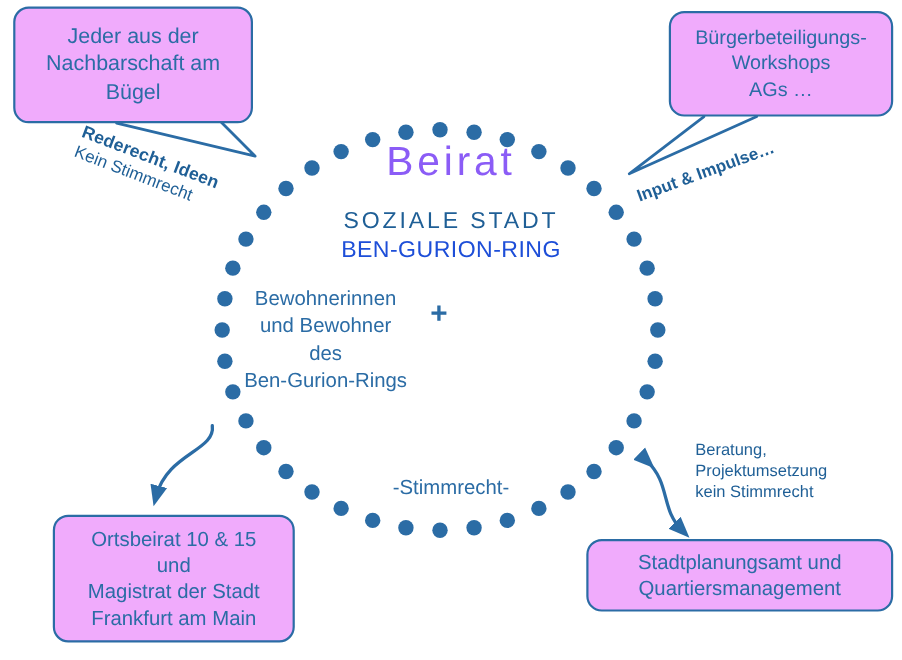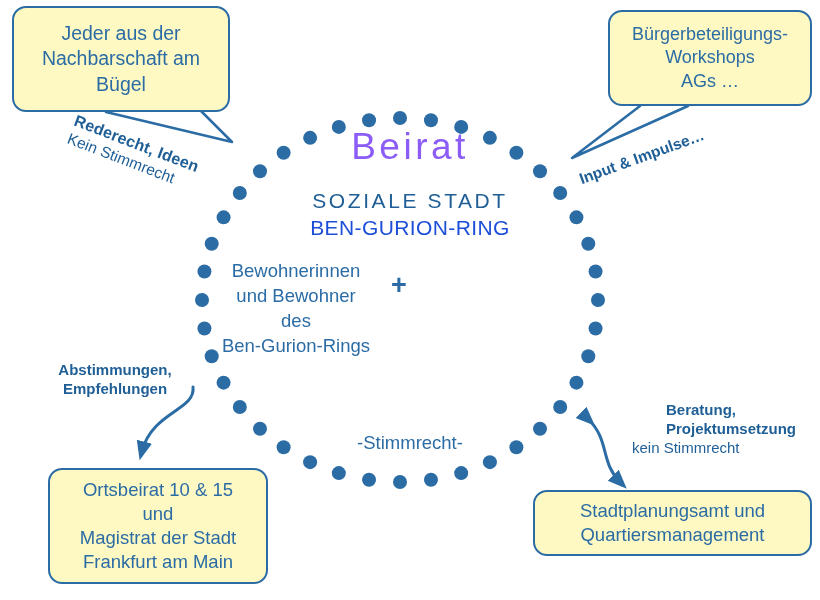--- a/index.html
+++ b/index.html
@@ -23,21 +23,21 @@
     top: 0;
     width: 820px;
     height: 600px;
     pointer-events: none;
   }
   .bubble {
     position: absolute;
     box-sizing: border-box;
     border: 2.5px solid #2b6ca5;
     border-radius: 14px;
-    background: #fef9c3;
+    background: #f0abfc;
     display: flex;
     align-items: center;
     justify-content: center;
     text-align: center;
     color: #2b6ca5;
     line-height: 1.30;
     z-index: 3;
   }
   .bubble-text {
     display: block;
@@ -184,24 +184,23 @@
     white-space: pre-line;
   }
   #caption-beratung {
     left: 632px;
     top: 400px;
     width: 170px;
     text-align: left;
     font-size: 15px;
   }
   #caption-beratung .bold {
-    font-weight: bold;
+    font-weight: normal;
     display: block;
     white-space: pre-line;
-    margin-left: 34px;
   }
   #caption-beratung .reg {
     font-weight: normal;
     display: block;
   }
 </style>
 </head>
 <body>
 
 <div id="stage">
@@ -313,22 +312,20 @@
 Quartiersmanagement</span>
   </div>
 
   <div class="rot-caption" id="caption-rederecht">
     <span class="line1">Rederecht, Ideen</span>
     <span class="line2">Kein Stimmrecht</span>
   </div>
 
   <div class="rot-caption" id="caption-input">Input &amp; Impulse…</div>
 
-  <div class="arrow-caption" id="caption-abstimmungen">Abstimmungen,
-Empfehlungen</div>
 
   <div class="arrow-caption" id="caption-beratung">
     <span class="bold">Beratung,
 Projektumsetzung</span>
     <span class="reg">kein Stimmrecht</span>
   </div>
 
 </div>
 
 </body></html>

